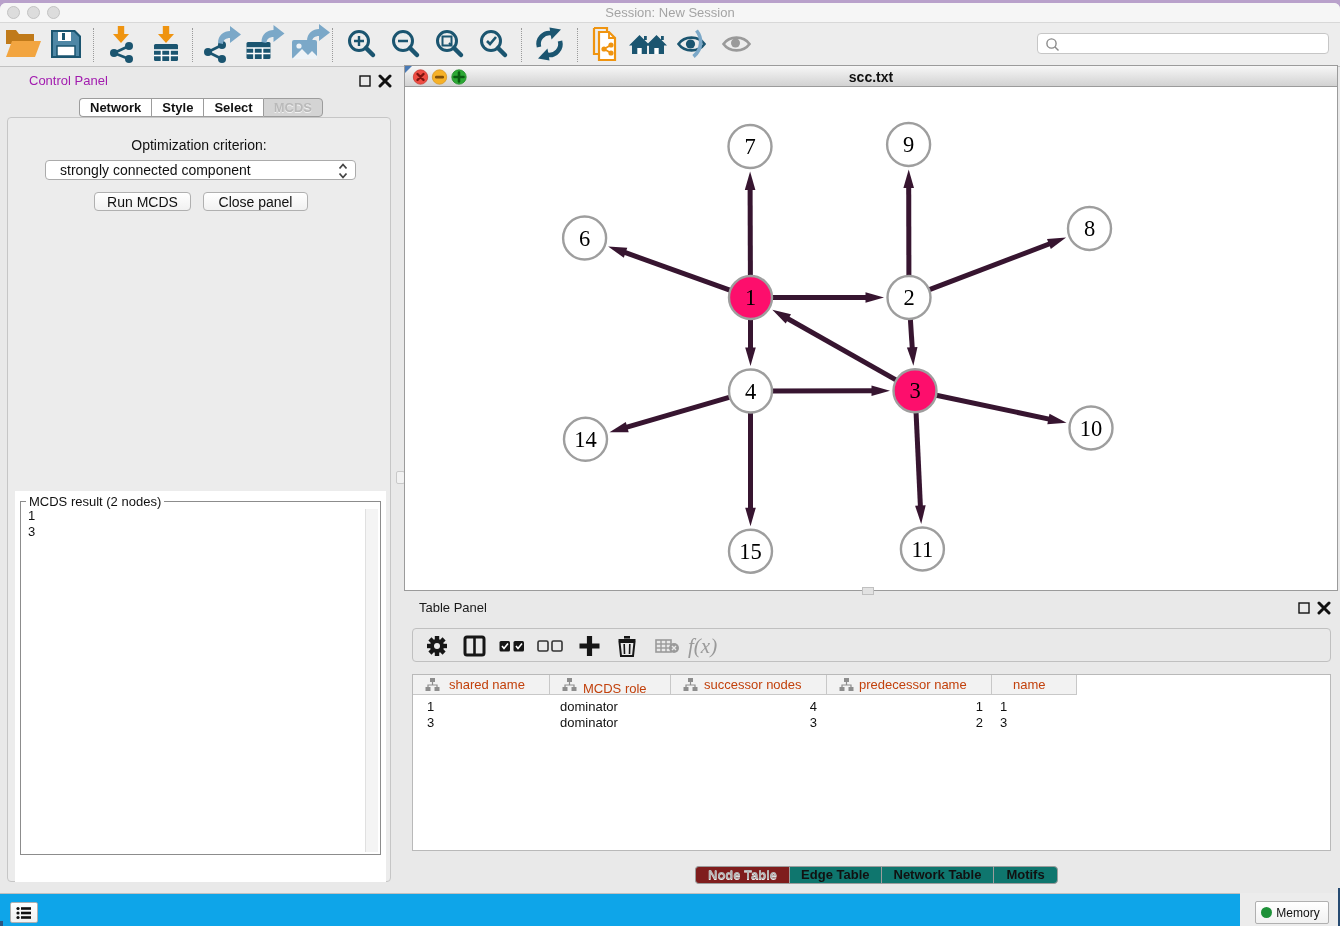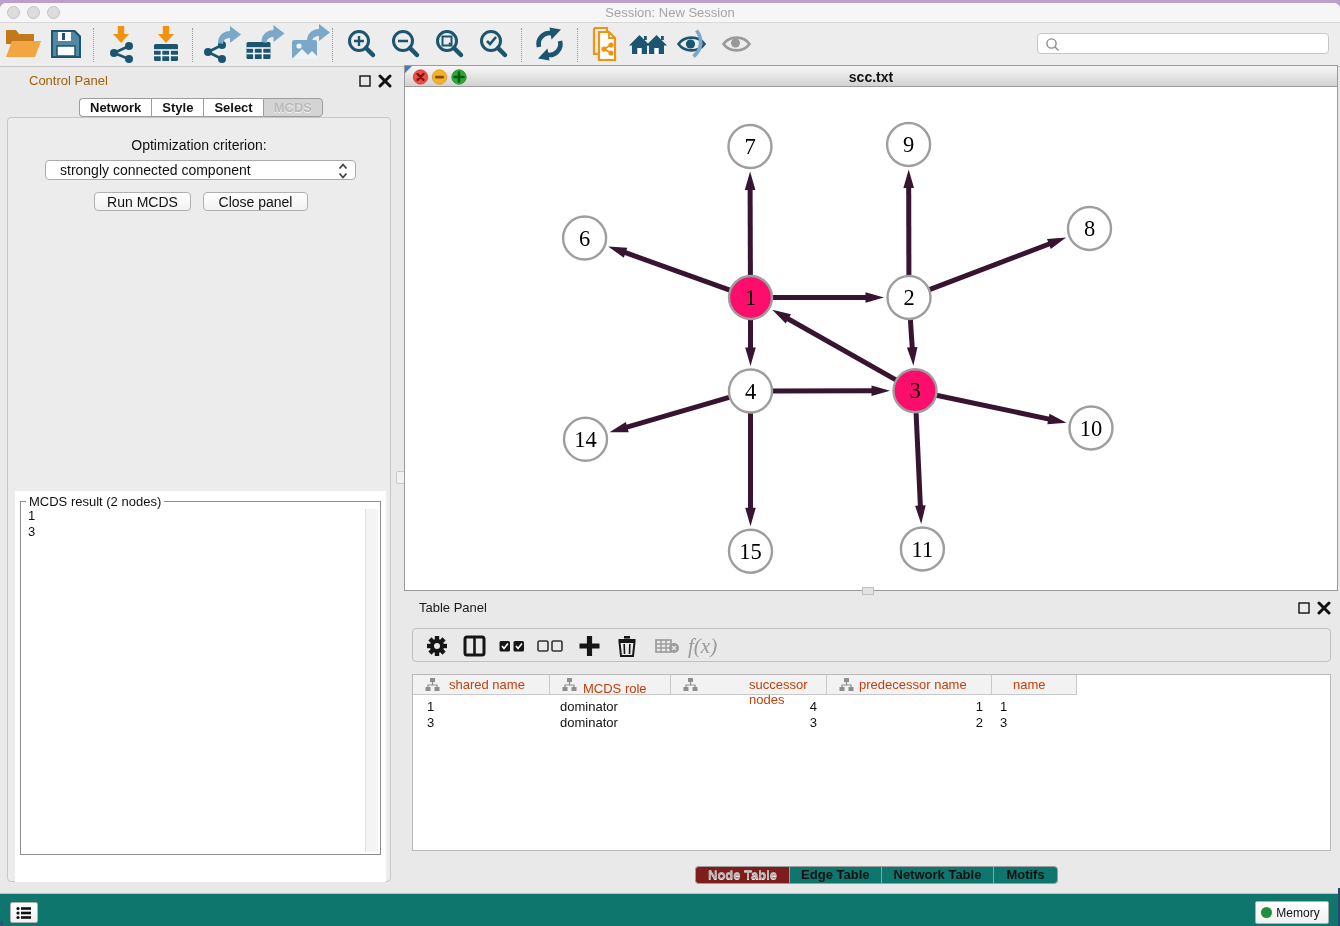--- a/index.html
+++ b/index.html
@@ -10,40 +10,40 @@
 #titlebar { position:absolute; left:0; top:0; width:1340px; height:20px; background:#f6f6f6; border-bottom:1px solid #d8d8d8; }
 .tlight { position:absolute; top:3px; width:13px; height:13px; border-radius:50%; background:#dcdcdc; border:1px solid #c3c3c3; }
 #wintitle { position:absolute; top:3px; left:0; width:1340px; text-align:center; font-size:13px; color:#a4a4a4; }
 
 #toolbar { position:absolute; left:0; top:20px; width:1340px; height:44px; background:#ededed; border-bottom:1px solid #c2c2c2; }
 .tsep { position:absolute; top:5px; height:34px; width:0; border-left:1px dotted #9a9a9a; }
 #searchbox { position:absolute; left:1037px; top:10px; width:292px; height:21px; background:#fff; border:1px solid #c6c6c6; border-radius:4px; }
 
 #main { position:absolute; left:0; top:64px; width:1340px; height:826px; background:#e9e9e9; }
 
-#cp-title { position:absolute; left:29px; top:6px; font-size:13px; color:#a16207; }
+#cp-title { position:absolute; left:29px; top:6px; font-size:13px; color:#a21caf; }
 .tabrow { position:absolute; display:flex; }
 .tab { height:19px; border:1px solid #9c9c9c; border-right:none; background:#fff; font-size:13px; font-weight:bold; color:#111; text-align:center; line-height:18px; padding:0 10px; }
 .tab.first { border-radius:4px 0 0 4px; }
 .tab.last { border-radius:0 4px 4px 0; border-right:1px solid #9c9c9c; }
 .tab.sel { background:#d4d4d4; color:#b9b9b9; text-shadow:0 1px 0 #f2f2f2; }
 #mcds-pane { position:absolute; left:7px; top:50px; width:384px; height:765px; background:#ececec; border:1px solid #c6c6c6; border-radius:4px; }
 .btn { position:absolute; background:linear-gradient(#ffffff,#f1f1f1); border:1px solid #b0b0b0; border-radius:4px; font-size:14px; color:#111; text-align:center; }
 
 #netframe { position:absolute; left:404px; top:-2px; width:934px; height:526px; border:1px solid #9b9b9b; background:#fff; }
 #nettitle { position:absolute; left:0; top:0; width:100%; height:21px; background:linear-gradient(#f7f7f7,#d2d2d2); border-bottom:1px solid #9b9b9b; }
 
 #tablepanel { position:absolute; left:404px; top:530px; width:934px; height:296px; }
 #tp-toolbar { position:absolute; left:8px; top:31px; width:919px; height:34px; background:#e9e9e9; border:1px solid #c0c0c0; border-radius:4px;padding-left:44px; }
 #tbl { position:absolute; left:8px; top:77px; width:919px; height:177px; background:#fff; border:1px solid #b9b9b9; }
 .th { position:absolute; top:0; height:20px; background:#f2f2f2; border-right:1px solid #c8c8c8; border-bottom:1px solid #c8c8c8; font-size:13px; color:#c2410c; }
 .td { position:absolute; font-size:13px; color:#111; height:16px; line-height:16px; }
 .btab { height:18px; border:1px solid #9c9c9c; border-right:none; background:#0f766e; font-size:13px; font-weight:bold; color:#111; line-height:16px; padding:0 12px; }
 
-#statusbar { position:absolute; left:0; top:890px; width:1340px; height:33px; background:#0f766e; border-top:1px solid #c0c0c0;padding-left:21px; }
+#statusbar { position:absolute; left:0; top:890px; width:1240px; height:33px; background:#0ea5e9; border-top:1px solid #c0c0c0;padding-left:21px; }
 </style>
 </head>
 <body>
 <div id="win">
   <div id="titlebar">
     <div class="tlight" style="left:7px;"></div>
     <div class="tlight" style="left:27px;"></div>
     <div class="tlight" style="left:47px;"></div>
     <div id="wintitle" style="top:2px;">Session: New Session</div>
   </div>
@@ -393,21 +393,21 @@
             </svg>
             <span style="position:absolute;left:33px;top:6px;">MCDS role</span>
           </div>
         <div class="th" style="left:258px;width:156px;">
             <svg width="15" height="14" style="position:absolute;left:12px;top:3px;" viewBox="0 0 15 14">
               <rect x="5" y="0" width="5" height="4" fill="#8d8d8d"></rect>
               <rect x="0.5" y="9" width="5" height="4" fill="#8d8d8d"></rect>
               <rect x="9.5" y="9" width="5" height="4" fill="#8d8d8d"></rect>
               <path d="M7.5,4 L7.5,7 M3,9 L3,7 L12,7 L12,9" fill="none" stroke="#8d8d8d" stroke-width="1.2"></path>
             </svg>
-            <span style="position:absolute;left:33px;top:2px;margin-left:45px;">successor nodes</span>
+            <span style="position:absolute;left:33px;top:2px;">successor nodes</span>
           </div>
         <div class="th" style="left:414px;width:165px;">
             <svg width="15" height="14" style="position:absolute;left:12px;top:3px;" viewBox="0 0 15 14">
               <rect x="5" y="0" width="5" height="4" fill="#8d8d8d"></rect>
               <rect x="0.5" y="9" width="5" height="4" fill="#8d8d8d"></rect>
               <rect x="9.5" y="9" width="5" height="4" fill="#8d8d8d"></rect>
               <path d="M7.5,4 L7.5,7 M3,9 L3,7 L12,7 L12,9" fill="none" stroke="#8d8d8d" stroke-width="1.2"></path>
             </svg>
             <span style="position:absolute;left:32px;top:2px;">predecessor name</span>
           </div>

